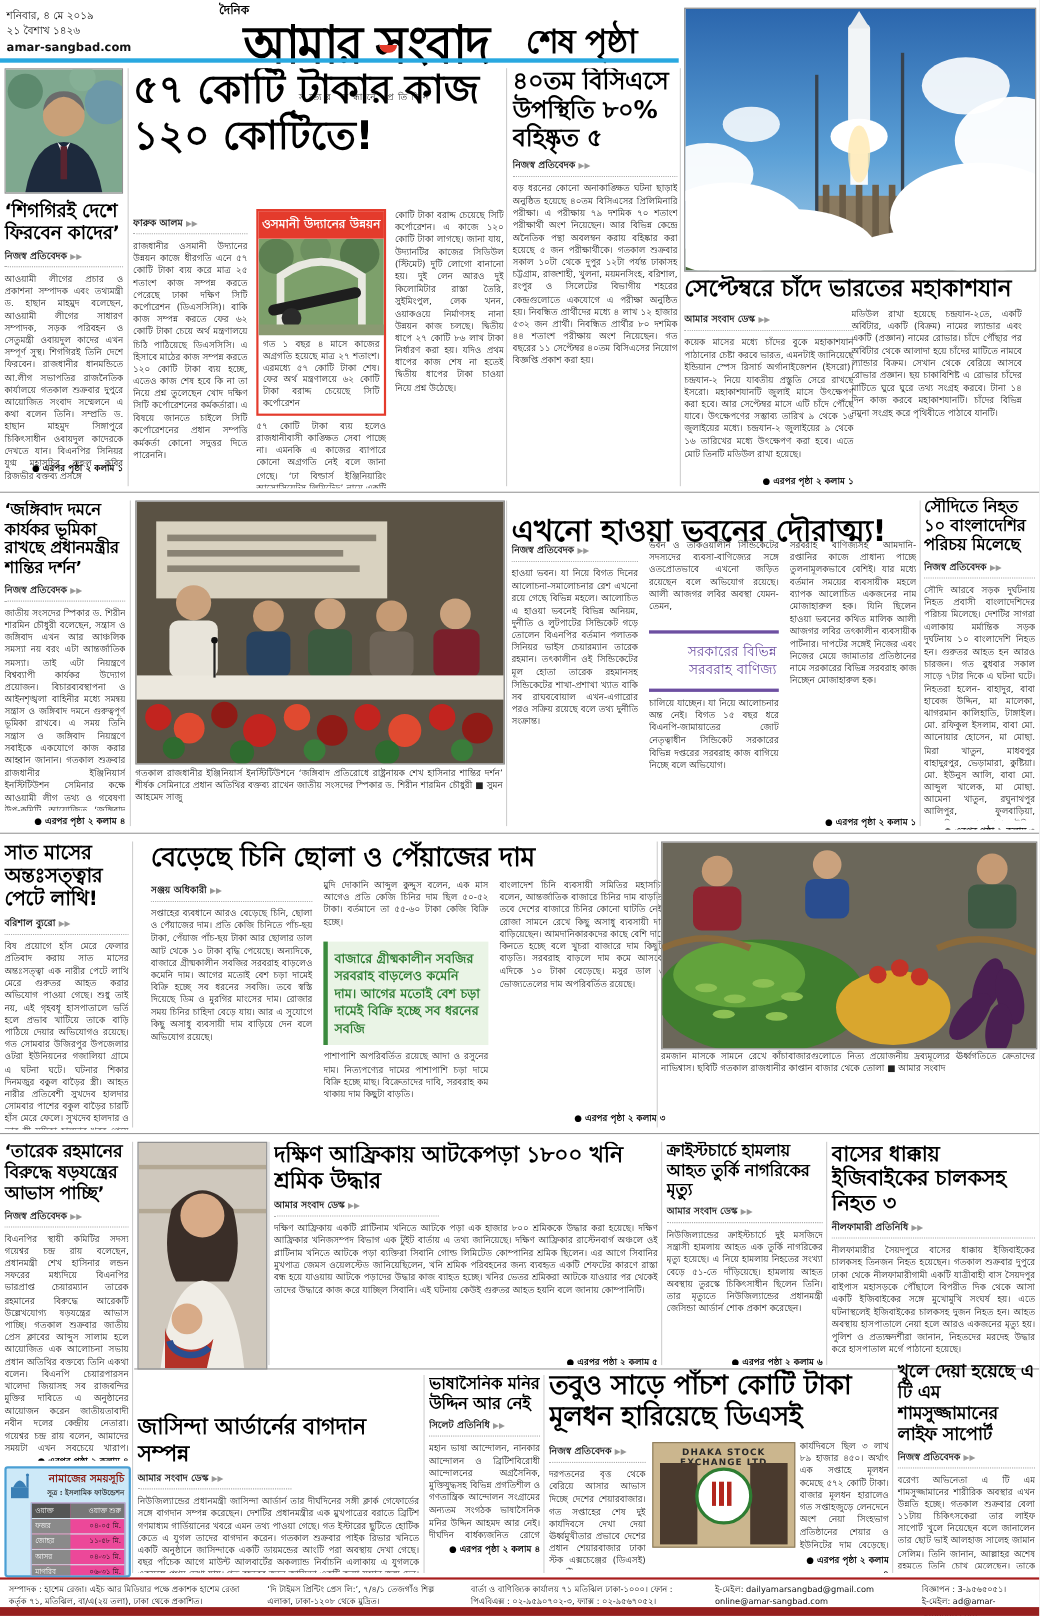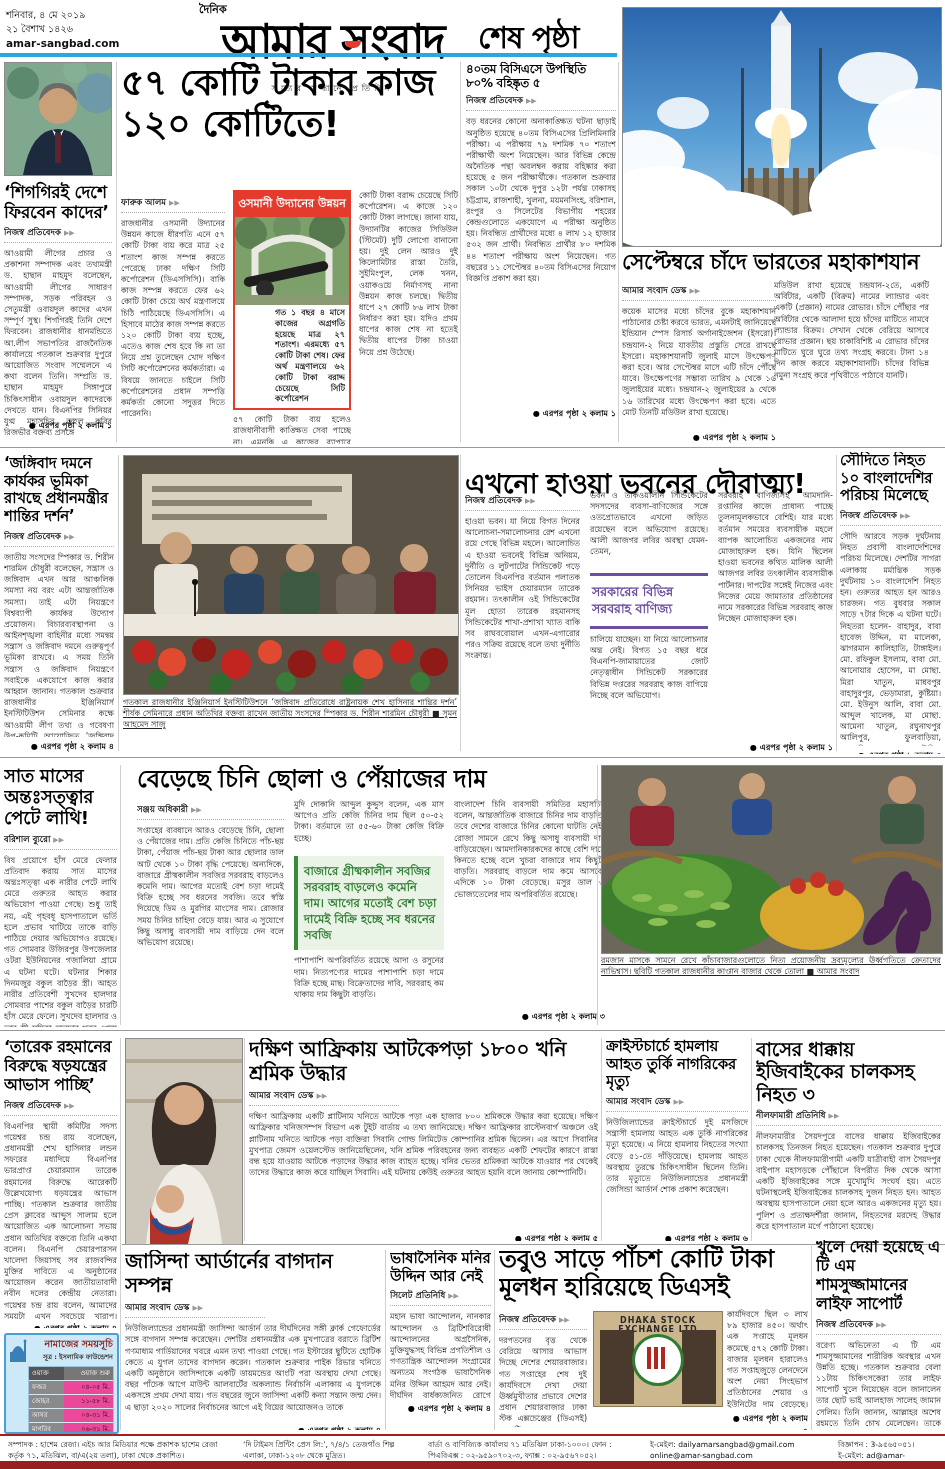--- a/index.html
+++ b/index.html
@@ -7,32 +7,32 @@
   .abs{position:absolute;}
   .art{position:absolute;overflow:hidden;}
   .headline{font-weight:bold;color:#000;line-height:1.18;letter-spacing:-0.3px;}
   .byline{font-size:8.5px;font-weight:bold;color:#222;border-bottom:1px dotted #aaa;padding-bottom:2px;margin:4px 0 5px;}
   .byline .arr{color:#999;font-size:7px;font-weight:normal;}
   .body-text{font-size:8px;line-height:1.4;text-align:justify;color:#1c1c1c;}
   .jump{font-size:8px;font-weight:bold;text-align:right;margin-top:3px;color:#000;}
   .vdiv{position:absolute;width:1px;background:#cfcfcf;}
   .hdiv{position:absolute;height:1px;background:#9a9a9a;}
   .photo{position:absolute;overflow:hidden;border:1px solid #8a8a8a;background:#ddd;}
-  .caption{position:absolute;font-size:8px;line-height:1.35;text-align:justify;color:#222;font-weight:bold;text-decoration:underline;}
+  .caption{position:absolute;font-size:8px;line-height:1.35;text-align:justify;color:#222;font-weight:bold;}
   .dateblock{font-size:9.5px;line-height:1.45;color:#111;}
   .dateblock .site{font-weight:bold;font-size:10.5px;}
   .logo-daily{font-size:11px;font-weight:bold;text-align:left;margin-left:14px;color:#000;}
   .logo-title{font-size:44px;font-weight:bold;letter-spacing:-2px;color:#000;line-height:1.0;transform:scaleY(1.08);}
   .logo-tag{font-size:8px;letter-spacing:4px;color:#222;margin-top:18px;}
   .page-label{font-size:30px;font-weight:bold;color:#000;letter-spacing:-1px;}
   .bluerule{position:absolute;background:#29a8e0;}
   .inset-box{border:2px solid #e43b2c;background:#fff;}
   .inset-head{background:#e43b2c;color:#fff;font-weight:bold;font-size:11px;text-align:center;padding:3px 2px;}
-  .inset-cap{font-size:8px;line-height:1.35;padding:3px 4px;text-align:justify;font-weight:bold;color:#222;margin-left:36px;}
-  .quote-purple{border-top:3px solid #6d4fa1;border-bottom:3px solid #6d4fa1;color:#6d4fa1;font-weight:bold;font-size:12.5px;text-align:left;padding:8px 2px;line-height:1.35;margin:5px 0;}
+  .inset-cap{font-size:8px;line-height:1.35;padding:3px 4px;text-align:justify;font-weight:normal;color:#222;}
+  .quote-purple{border-top:3px solid #6d4fa1;border-bottom:3px solid #6d4fa1;color:#6d4fa1;font-weight:normal;font-size:12.5px;text-align:right;padding:8px 2px;line-height:1.35;margin:5px 0;}
   .quote-green{background:#eaf4e6;border-left:4px solid #3a8a3d;color:#2f7d33;font-weight:bold;font-size:11.5px;text-align:left;padding:7px 6px;line-height:1.4;margin:5px 0;}
   .prayer{position:absolute;background:#cde9f8;border:2px solid #4a9fd4;border-radius:3px;overflow:hidden;}
   .prayer-title{font-size:9.5px;font-weight:bold;color:#8b1a10;text-align:right;padding:2px 4px 0 0;}
   .prayer-src{font-size:6.5px;color:#333;text-align:right;padding:0 4px 2px 0;font-weight:bold;}
   .ptable{margin:1px 3px 0 22px;background:#ec4899;border:1px solid #9bc4dd;}
   .prow{display:flex;border-bottom:1px solid #d6e8f2;}
   .pcell-n{width:40%;background:#8a8a8a;color:#fff;font-size:6.5px;padding:1px 3px;}
   .pcell-t{width:60%;font-size:6.5px;padding:1px 3px;text-align:right;color:#111;}
   .footer-col{position:absolute;font-size:7.5px;line-height:1.5;color:#111;}
   .dse-sign{position:absolute;background:#cbb68e;border:1px solid #8a7a5a;overflow:hidden;}
@@ -149,21 +149,21 @@
     </div>
     <div class="abs" style="left:238px;top:128px;width:99px;">
       <div class="body-text" style="height:285px;overflow:hidden;">কোটি টাকা বরাদ্দ চেয়েছে সিটি কর্পোরেশন। এ কাজে ১২০ কোটি টাকা লাগছে। জানা যায়, উদ্যানটির কাজের সিডিউল (স্টিমেট) দুটি লোগো বানানো হয়। দুই লেন আরও দুই কিলোমিটার রাস্তা তৈরি, সুইমিংপুল, লেক খনন, ওয়াকওয়ে নির্মাণসহ নানা উন্নয়ন কাজ চলছে। দ্বিতীয় ধাপে ২৭ কোটি ৮৬ লাখ টাকা নির্ধারণ করা হয়। যদিও প্রথম ধাপের কাজ শেষ না হতেই দ্বিতীয় ধাপের টাকা চাওয়া নিয়ে প্রশ্ন উঠেছে।</div>
 
     </div>
   </div>
 
   <div class="vdiv" style="left:460px;top:62px;height:380px;"></div>
 
   <div class="art" style="left:466px;top:62px;width:150px;height:382px;">
-    <div class="headline" style="font-size:12px;">৪০তম বিসিএসে উপস্থিতি ৮০% বহিষ্কৃত ৫</div>
+    <div class="headline" style="font-size:22px;">৪০তম বিসিএসে উপস্থিতি ৮০% বহিষ্কৃত ৫</div>
     <div class="byline"><span>নিজস্ব প্রতিবেদক</span> <span class="arr">▶▶</span></div>
     <div class="body-text" style="height:288px;overflow:hidden;">বড় ধরনের কোনো অনাকাঙ্ক্ষিত ঘটনা ছাড়াই অনুষ্ঠিত হয়েছে ৪০তম বিসিএসের প্রিলিমিনারি পরীক্ষা। এ পরীক্ষায় ৭৯ দশমিক ৭০ শতাংশ পরীক্ষার্থী অংশ নিয়েছেন। আর বিভিন্ন কেন্দ্রে অনৈতিক পন্থা অবলম্বন করায় বহিষ্কার করা হয়েছে ৫ জন পরীক্ষার্থীকে। গতকাল শুক্রবার সকাল ১০টা থেকে দুপুর ১২টা পর্যন্ত ঢাকাসহ চট্টগ্রাম, রাজশাহী, খুলনা, ময়মনসিংহ, বরিশাল, রংপুর ও সিলেটের বিভাগীয় শহরের কেন্দ্রগুলোতে একযোগে এ পরীক্ষা অনুষ্ঠিত হয়। নিবন্ধিত প্রার্থীদের মধ্যে ৪ লাখ ১২ হাজার ৫৩২ জন প্রার্থী। নিবন্ধিত প্রার্থীর ৮০ দশমিক ৪৪ শতাংশ পরীক্ষায় অংশ নিয়েছেন। গত বছরের ১১ সেপ্টেম্বর ৪০তম বিসিএসের নিয়োগ বিজ্ঞপ্তি প্রকাশ করা হয়।</div>
     <div class="jump">● এরপর পৃষ্ঠা ২ কলাম ১</div>
   </div>
 
   <div class="vdiv" style="left:618px;top:62px;height:380px;"></div>
 
   <div class="art" style="left:622px;top:250px;width:319px;height:194px;">
     <div class="headline" style="font-size:21px;">সেপ্টেম্বরে চাঁদে ভারতের মহাকাশযান</div>
     <div class="abs" style="left:0;top:30px;width:154px;">
@@ -405,21 +405,21 @@
   <div class="art" style="left:756px;top:1038px;width:185px;height:203px;">
     <div class="headline" style="font-size:19px;">বাসের ধাক্কায় ইজিবাইকের চালকসহ নিহত ৩</div>
     <div class="byline"><span>নীলফামারী প্রতিনিধি</span> <span class="arr">▶▶</span></div>
     <div class="body-text" style="height:108px;overflow:hidden;">নীলফামারীর সৈয়দপুরে বাসের ধাক্কায় ইজিবাইকের চালকসহ তিনজন নিহত হয়েছেন। গতকাল শুক্রবার দুপুরে ঢাকা থেকে নীলফামারীগামী একটি যাত্রীবাহী বাস সৈয়দপুর বাইপাস মহাসড়কে পৌঁছালে বিপরীত দিক থেকে আসা একটি ইজিবাইকের সঙ্গে মুখোমুখি সংঘর্ষ হয়। এতে ঘটনাস্থলেই ইজিবাইকের চালকসহ দুজন নিহত হন। আহত অবস্থায় হাসপাতালে নেয়া হলে আরও একজনের মৃত্যু হয়। পুলিশ ও প্রত্যক্ষদর্শীরা জানান, নিহতদের মরদেহ উদ্ধার করে হাসপাতাল মর্গে পাঠানো হয়েছে।</div>
 
   </div>
 
   <div class="hdiv" style="left:122px;top:1244px;width:823px;"></div>
 
   <div class="art" style="left:125px;top:1250px;width:256px;height:180px;">
-    <div class="headline" style="font-size:20px;">জাসিন্দা আর্ডার্নের বাগদান সম্পন্ন</div>
+    <div class="headline" style="font-size:20px;margin-top:36px;">জাসিন্দা আর্ডার্নের বাগদান সম্পন্ন</div>
     <div class="byline" style="width:140px;"><span>আমার সংবাদ ডেস্ক</span> <span class="arr">▶▶</span></div>
     <div class="body-text" style="height:98px;overflow:hidden;">নিউজিল্যান্ডের প্রধানমন্ত্রী জাসিন্দা আর্ডার্ন তার দীর্ঘদিনের সঙ্গী ক্লার্ক গেফোর্ডের সঙ্গে বাগদান সম্পন্ন করেছেন। দেশটির প্রধানমন্ত্রীর এক মুখপাত্রের বরাতে ব্রিটিশ গণমাধ্যম গার্ডিয়ানের খবরে এমন তথ্য পাওয়া গেছে। গত ইস্টারের ছুটিতে হোটিক কেতে এ যুগল তাদের বাগদান করেন। গতকাল শুক্রবার পাইক রিভার খনিতে একটি অনুষ্ঠানে জাসিন্দাকে একটি ডায়মন্ডের আংটি পরা অবস্থায় দেখা গেছে। বছর পাঁচেক আগে মাউন্ট আলবার্টের অকল্যান্ড নির্বাচনি এলাকায় এ যুগলকে একসঙ্গে প্রথম দেখা যায়। গত বছরের জুনে জাসিন্দা একটি কন্যা সন্তান জন্ম দেন। এ ছাড়া ২০২০ সালের নির্বাচনের আগে এই বিয়ের আয়োজনও তাকে</div>
     <div class="jump">● এরপর পৃষ্ঠা ২ কলাম ৪</div>
   </div>
 
   <div class="vdiv" style="left:385px;top:1250px;height:180px;"></div>
 
   <div class="art" style="left:390px;top:1250px;width:101px;height:180px;">
     <div class="headline" style="font-size:15px;">ভাষাসৈনিক মনির উদ্দিন আর নেই</div>
     <div class="byline"><span>সিলেট প্রতিনিধি</span> <span class="arr">▶▶</span></div>

